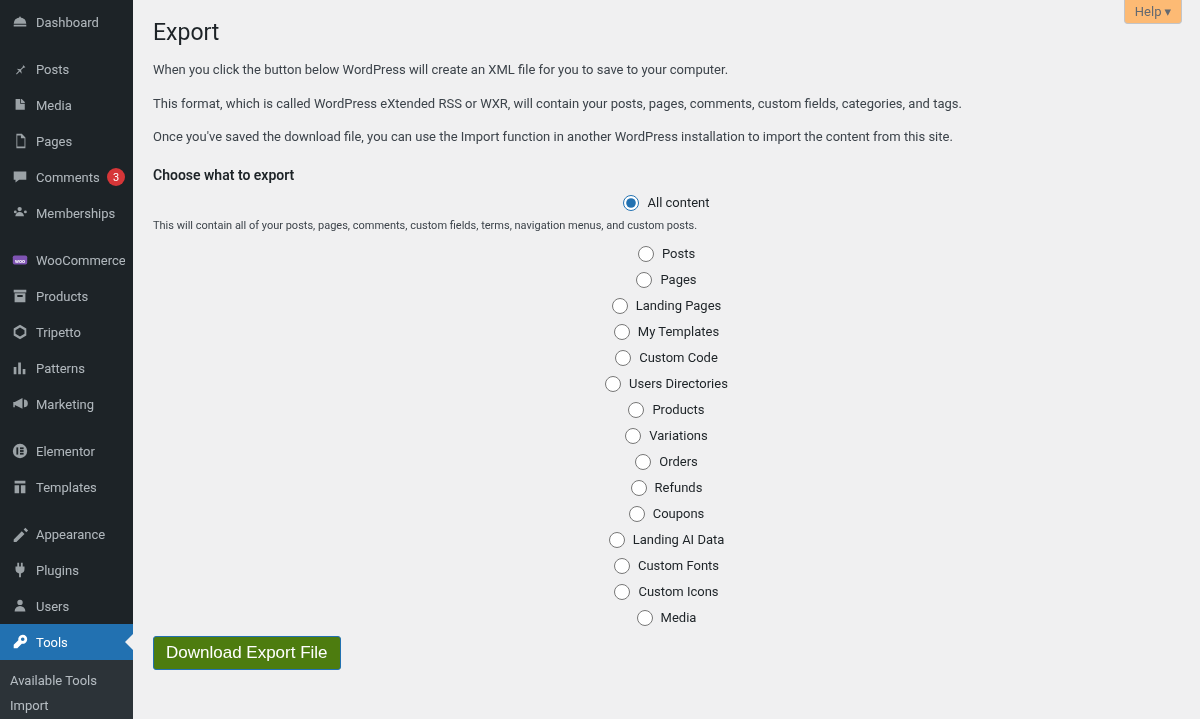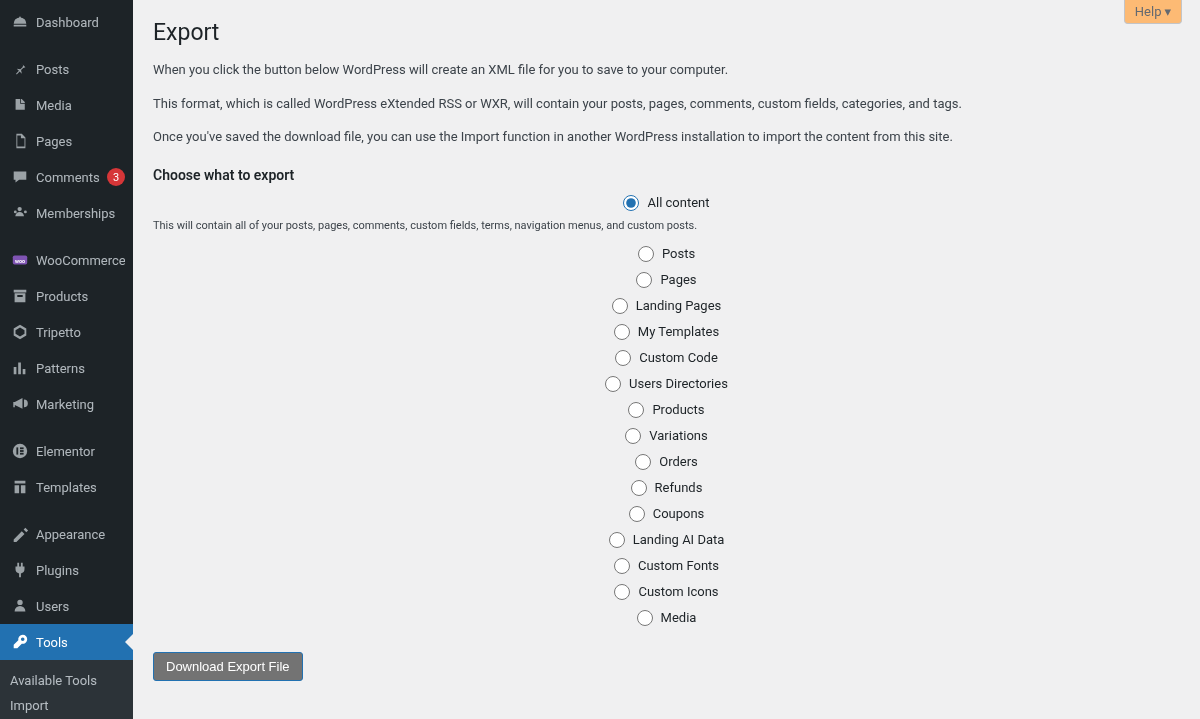--- a/index.html
+++ b/index.html
@@ -138,28 +138,27 @@
       height: 16px;
       accent-color: #2271b1;
       cursor: pointer;
     }
     .radio-desc {
       font-size: 11px;
       color: #3c434a;
       margin: -2px 0 14px 0;
     }
     .submit-btn {
-      background: #737373;
+      background: #4d7c0f;
       border: 1px solid #2271b1;
       color: #fff;
       padding: 6px 12px;
       border-radius: 3px;
-      font-size: 13px;
-      cursor: pointer;
-      margin-top: 16px;
+      font-size: 17px;
+      cursor: pointer;
     }
     svg { display: block; }
   </style>
 </head>
 <body>
 
 <nav class="sidebar">
   <div id="menu-container">
       <div class="menu-item">
         <span class="menu-icon">

